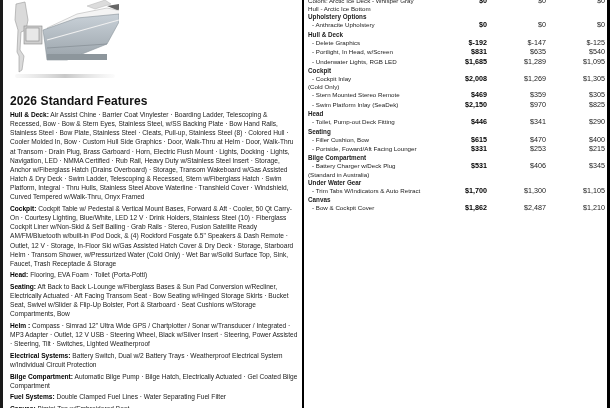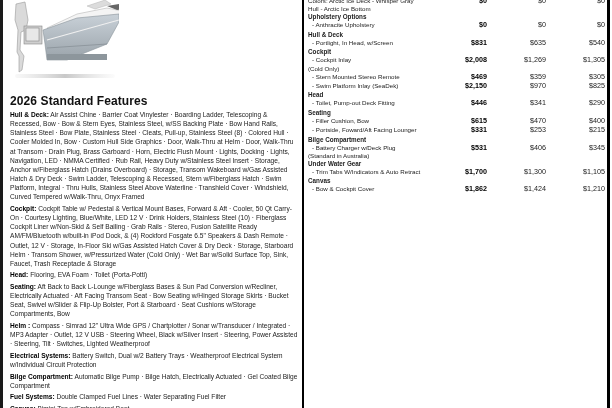--- a/index.html
+++ b/index.html
@@ -98,25 +98,37 @@
       <div class="row">
         <span class="label sub">- Anthracite Upholstery</span>
         <span class="p1">$0</span>
         <span class="p2">$0</span>
         <span class="p3">$0</span>
       </div>
       <div class="row cat">
         <span class="label">Hull &amp; Deck</span>
       </div>
       <div class="row">
+        <span class="label sub">- Delete Graphics</span>
+        <span class="p1">$-192</span>
+        <span class="p2">$-147</span>
+        <span class="p3">$-125</span>
+      </div>
+      <div class="row">
         <span class="label sub">- Portlight, In Head, w/Screen</span>
         <span class="p1">$831</span>
         <span class="p2">$635</span>
         <span class="p3">$540</span>
       </div>
+      <div class="row">
+        <span class="label sub">- Underwater Lights, RGB LED</span>
+        <span class="p1">$1,685</span>
+        <span class="p2">$1,289</span>
+        <span class="p3">$1,095</span>
+      </div>
       <div class="row cat">
         <span class="label">Cockpit</span>
       </div>
       <div class="row">
         <span class="label sub">- Cockpit Inlay</span>
         <span class="p1">$2,008</span>
         <span class="p2">$1,269</span>
         <span class="p3">$1,305</span>
       </div>
       <div class="row cont">
@@ -178,17 +190,17 @@
         <span class="p1">$1,700</span>
         <span class="p2">$1,300</span>
         <span class="p3">$1,105</span>
       </div>
       <div class="row cat">
         <span class="label">Canvas</span>
       </div>
       <div class="row">
         <span class="label sub">- Bow &amp; Cockpit Cover</span>
         <span class="p1">$1,862</span>
-        <span class="p2">$1,424</span>
+        <span class="p2">$2,487</span>
         <span class="p3">$1,210</span>
       </div>
     </div>
 </div>
 
 </body></html>

